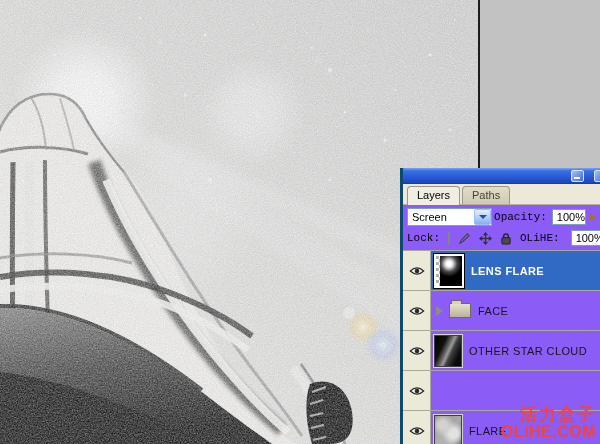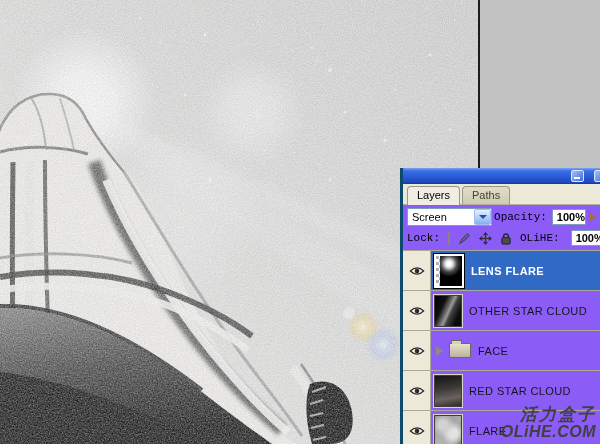--- a/index.html
+++ b/index.html
@@ -31,21 +31,21 @@
   .combo{width:102px;height:18px;background:#fff;border:1px solid #7f9db9;box-sizing:border-box;
          display:flex;align-items:center;padding-left:4px;}
   .combo-btn{margin-left:auto;width:15px;height:14px;border:1px solid #9ebdf0;border-radius:2px;
              background:linear-gradient(180deg,#e7f0fd,#bcd3f7 45%,#86aef0);
              display:flex;align-items:center;justify-content:center;}
   .chev{width:0;height:0;border-left:4px solid transparent;border-right:4px solid transparent;
         border-top:4px solid #1c50b0;}
   .lbl{white-space:nowrap;font-family:Liberation Mono, monospace;}
   .push{margin-left:auto;}
   .valbox{width:37px;height:16px;background:#fff;border:1px solid #7f9db9;box-sizing:border-box;
-          display:flex;align-items:center;padding-left:4px;margin-left:3px;font-weight:bold;}
+          display:flex;align-items:center;padding-left:4px;margin-left:3px;}
   .spin{width:0;height:0;border-top:4px solid transparent;border-bottom:4px solid transparent;
         border-left:6px solid #a8702a;margin-left:2px;}
   .lockrow{display:flex;align-items:center;padding:2px 4px 4px;gap:8px;}
   .lockicon{width:13px;height:13px;display:flex;align-items:center;justify-content:center;box-sizing:border-box;}
   .lk-transp{background:repeating-conic-gradient(#ffffff 0 25%,#bdbdbd 0 50%) 0 0/6px 6px;border:1px solid #878580;}
   
   .rows{border-top:1px solid #a9a79a;}
   .layer-row{display:flex;align-items:stretch;height:39px;border-bottom:1px solid #aaa896;}
   .eye-cell{width:27px;display:flex;align-items:center;justify-content:center;
             border-right:1px solid #aaa896;background:#ece9d8;}
@@ -70,22 +70,22 @@
         radial-gradient(circle at 70% 58%, #e2e2e2 0 18%, transparent 46%),
         radial-gradient(circle at 42% 82%, #b2b2b2 0 20%, transparent 50%),
         linear-gradient(135deg,#8f8f8f,#ababab 50%,#7c7c7c);}
   .expander{width:0;height:0;border-left:7px solid #8f8d82;border-top:5px solid transparent;
             border-bottom:5px solid transparent;margin:0 6px 0 5px;}
   .folder{width:20px;height:13px;background:linear-gradient(#e9e2cb,#b9b19a);border:1px solid #6e6a5c;
           border-radius:1px;position:relative;}
   .folder::before{content:"";position:absolute;top:-4px;left:1px;width:9px;height:3px;
           background:#d9d2bb;border:1px solid #6e6a5c;border-bottom:none;border-radius:1px 1px 0 0;}
   
-  #watermark{position:absolute;right:4px;top:406px;text-align:right;color:#404040;font-weight:bold;
-             z-index:40;line-height:1.05;font-style:italic;}
+  #watermark{position:absolute;right:4px;top:406px;text-align:right;color:#ef4444;font-weight:bold;
+             z-index:40;line-height:1.05;}
   .wm1{font-size:17px;letter-spacing:2px;}
   .wm2{font-size:16px;letter-spacing:.5px;}
 </style>
 </head>
 <body>
 
 <div id="stage">
 
   <div id="canvas">
     <svg width="478" height="444" viewBox="0 0 478 444">
@@ -300,49 +300,45 @@
       </div>
 
       <div class="layer-row">
         <div class="eye-cell">
           <svg viewBox="0 0 18 11" width="16" height="10">
               <path d="M1.5,5.5 Q9,-1.5 16.5,5.5 Q9,12.5 1.5,5.5 Z" fill="#f8f6ee" stroke="#2a2a2a" stroke-width="1.3"></path>
               <circle cx="9" cy="5.5" r="2.6" fill="#2a2a2a"></circle>
             </svg>
         </div>
         <div class="row-body">
-          <div class="thumb thumb-other"></div>
-          <span class="layer-name">OTHER STAR CLOUD</span>
-        </div>
-      </div>
-
-      <div class="layer-row">
-        <div class="eye-cell">
-          <svg viewBox="0 0 18 11" width="16" height="10">
-              <path d="M1.5,5.5 Q9,-1.5 16.5,5.5 Q9,12.5 1.5,5.5 Z" fill="#f8f6ee" stroke="#2a2a2a" stroke-width="1.3"></path>
-              <circle cx="9" cy="5.5" r="2.6" fill="#2a2a2a"></circle>
-            </svg>
-        </div>
-        <div class="row-body">
           <span class="expander"></span>
           <span class="folder"></span>
           <span class="layer-name">FACE</span>
         </div>
       </div>
 
       <div class="layer-row">
         <div class="eye-cell">
           <svg viewBox="0 0 18 11" width="16" height="10">
               <path d="M1.5,5.5 Q9,-1.5 16.5,5.5 Q9,12.5 1.5,5.5 Z" fill="#f8f6ee" stroke="#2a2a2a" stroke-width="1.3"></path>
               <circle cx="9" cy="5.5" r="2.6" fill="#2a2a2a"></circle>
             </svg>
         </div>
         <div class="row-body">
-          <div class="thumb thumb-red"></div>
-          <span class="layer-name">RED STAR CLOUD</span>
+          <div class="thumb thumb-other"></div>
+          <span class="layer-name">OTHER STAR CLOUD</span>
+        </div>
+      </div>
+
+      <div class="layer-row">
+        <div class="eye-cell">
+          <svg viewBox="0 0 18 11" width="16" height="10">
+              <path d="M1.5,5.5 Q9,-1.5 16.5,5.5 Q9,12.5 1.5,5.5 Z" fill="#f8f6ee" stroke="#2a2a2a" stroke-width="1.3"></path>
+              <circle cx="9" cy="5.5" r="2.6" fill="#2a2a2a"></circle>
+            </svg>
         </div>
       </div>
 
       <div class="layer-row">
         <div class="eye-cell">
           <svg viewBox="0 0 18 11" width="16" height="10">
               <path d="M1.5,5.5 Q9,-1.5 16.5,5.5 Q9,12.5 1.5,5.5 Z" fill="#f8f6ee" stroke="#2a2a2a" stroke-width="1.3"></path>
               <circle cx="9" cy="5.5" r="2.6" fill="#2a2a2a"></circle>
             </svg>
         </div>

